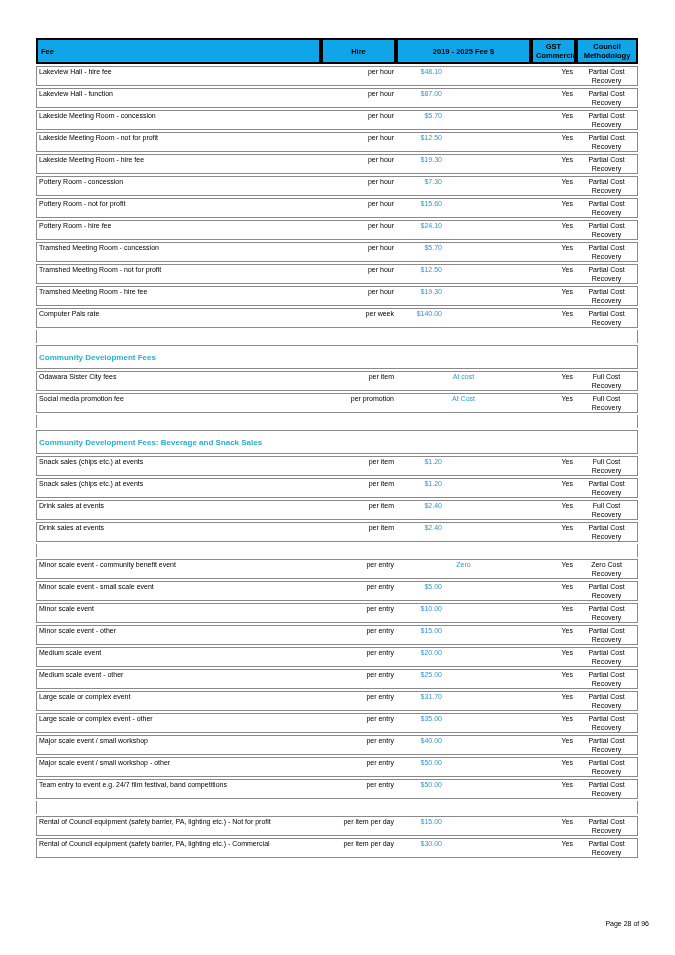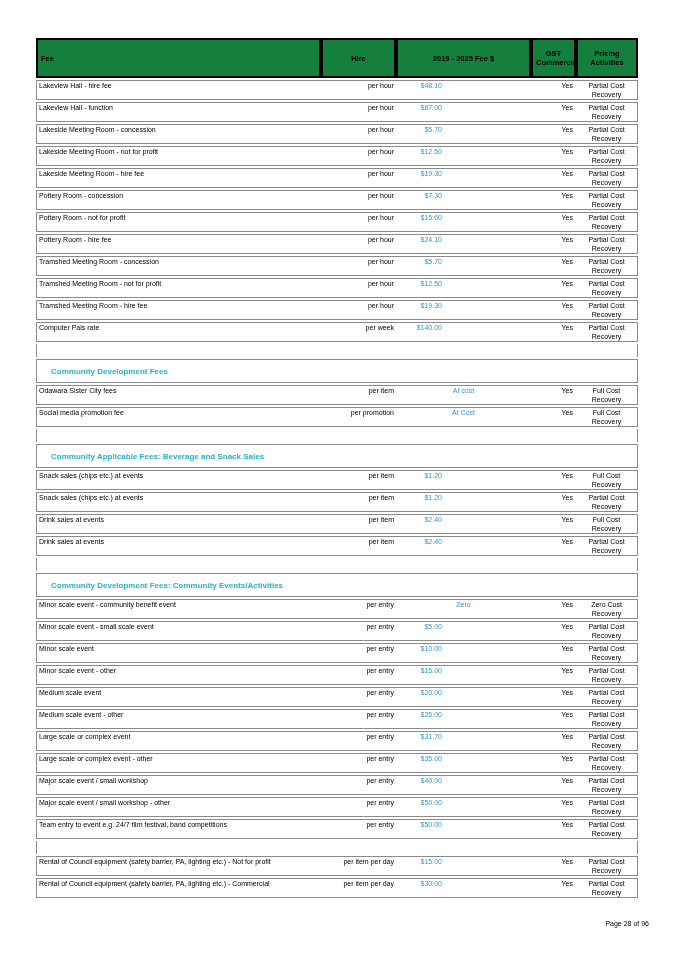--- a/index.html
+++ b/index.html
@@ -14,23 +14,23 @@
     position:absolute;left:36px;top:36px;width:602px;
     border-collapse:separate;border-spacing:0 2px;table-layout:fixed;
   }
   col.c-fee{width:285px;}
   col.c-units{width:75px;}
   col.c-amount{width:135px;}
   col.c-gst{width:45px;}
   col.c-pricing{width:62px;}
 
   th{
-    border:2px solid #000;background:#15803d;
+    border:2px solid #000;background:#0ea5e9;
     font-size:7.5px;line-height:9px;font-weight:bold;
-    padding:8px 3px;vertical-align:middle;height:20px;
+    padding:1px 3px;vertical-align:middle;height:20px;
     text-align:center;overflow:hidden;
   }
   th.h-fee{text-align:left;}
 
   td{
     font-size:7px;line-height:9px;padding:0 2px;vertical-align:top;
     overflow:hidden;white-space:normal;
   }
   tr.data td{
     border-top:1px solid #8a8a8a;border-bottom:1px solid #8a8a8a;
@@ -39,21 +39,21 @@
   tr.data td:first-child{border-left:1px solid #8a8a8a;padding-left:2px;}
   tr.data td:last-child{border-right:1px solid #8a8a8a;}
 
   tr.spacer td{
     border-left:1px solid #8a8a8a;border-right:1px solid #8a8a8a;
     height:13px;
   }
   tr.section td{
     border:1px solid #8a8a8a;height:22px;vertical-align:middle;
     color:var(--section-cyan,#27b2c9);font-weight:bold;font-size:8px;
-    padding-left:14px;text-align:left;
+    padding-left:2px;text-align:left;
   }
 
   td.units{text-align:right;}
   td.amount{color:var(--fee-blue,#2f96d2);}
   td.amount.amt-text{text-align:center;}
   td.amount .amt{display:inline-block;width:44px;text-align:right;}
   td.gst{text-align:right;padding-right:3px;}
   td.pricing{text-align:center;padding:0 1px;}
 
   .footer{
@@ -72,21 +72,21 @@
         <col class="c-amount">
         <col class="c-gst">
         <col class="c-pricing">
     </colgroup>
     <thead>
       <tr>
         <th class="h-fee">Fee</th>
         <th>Hire</th>
         <th>2019 - 2025 Fee $</th>
         <th>GST Commercial</th>
-        <th>Pricing Activities</th>
+        <th>Council Methodology</th>
       </tr>
     </thead>
     <tbody id="fee-body">
         <tr class="data">
           <td class="fee">Lakeview Hall - hire fee</td>
           <td class="units">per hour</td>
           <td class="amount"><span class="amt">$48.10</span></td>
           <td class="gst">Yes</td>
           <td class="pricing">Partial Cost Recovery</td>
         </tr>
@@ -184,21 +184,21 @@
           <td class="fee">Social media promotion fee</td>
           <td class="units">per promotion</td>
           <td class="amount amt-text">At Cost</td>
           <td class="gst">Yes</td>
           <td class="pricing">Full Cost Recovery</td>
         </tr>
         <tr class="spacer">
           <td class="" colspan="5"></td>
         </tr>
         <tr class="section">
-          <td class="" colspan="5">Community Applicable Fees: Beverage and Snack Sales</td>
+          <td class="" colspan="5">Community Development Fees: Beverage and Snack Sales</td>
         </tr>
         <tr class="data">
           <td class="fee">Snack sales (chips etc.) at events</td>
           <td class="units">per item</td>
           <td class="amount"><span class="amt">$1.20</span></td>
           <td class="gst">Yes</td>
           <td class="pricing">Full Cost Recovery</td>
         </tr>
         <tr class="data">
           <td class="fee">Snack sales (chips etc.) at events</td>
@@ -216,23 +216,20 @@
         </tr>
         <tr class="data">
           <td class="fee">Drink sales at events</td>
           <td class="units">per item</td>
           <td class="amount"><span class="amt">$2.40</span></td>
           <td class="gst">Yes</td>
           <td class="pricing">Partial Cost Recovery</td>
         </tr>
         <tr class="spacer">
           <td class="" colspan="5"></td>
-        </tr>
-        <tr class="section">
-          <td class="" colspan="5">Community Development Fees: Community Events/Activities</td>
         </tr>
         <tr class="data">
           <td class="fee">Minor scale event - community benefit event</td>
           <td class="units">per entry</td>
           <td class="amount amt-text">Zero</td>
           <td class="gst">Yes</td>
           <td class="pricing">Zero Cost Recovery</td>
         </tr>
         <tr class="data">
           <td class="fee">Minor scale event - small scale event</td>

